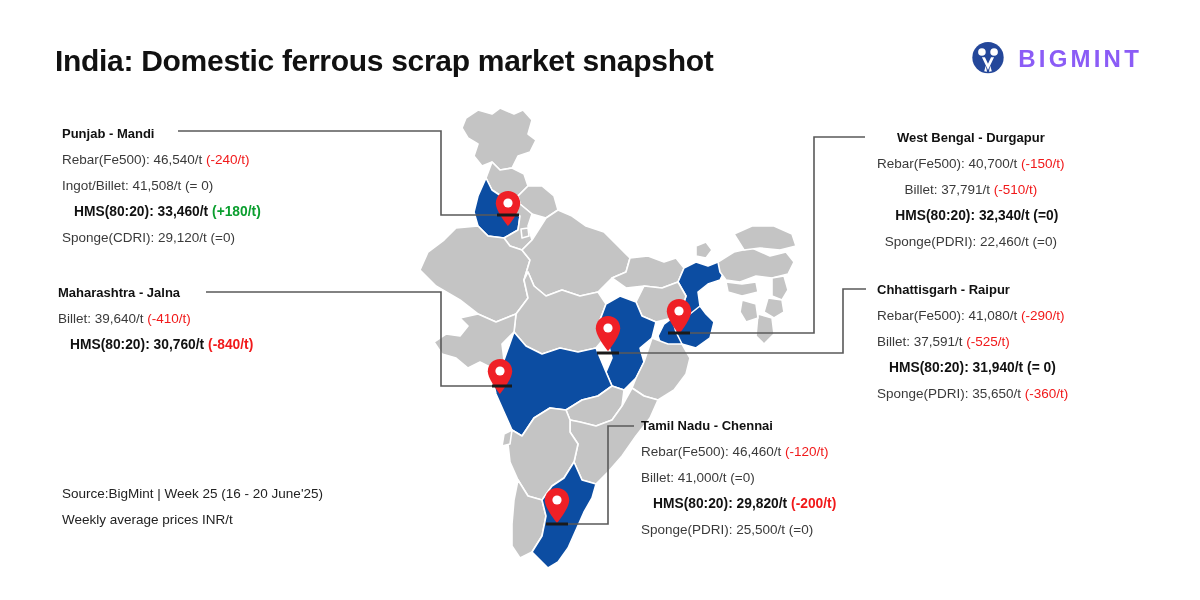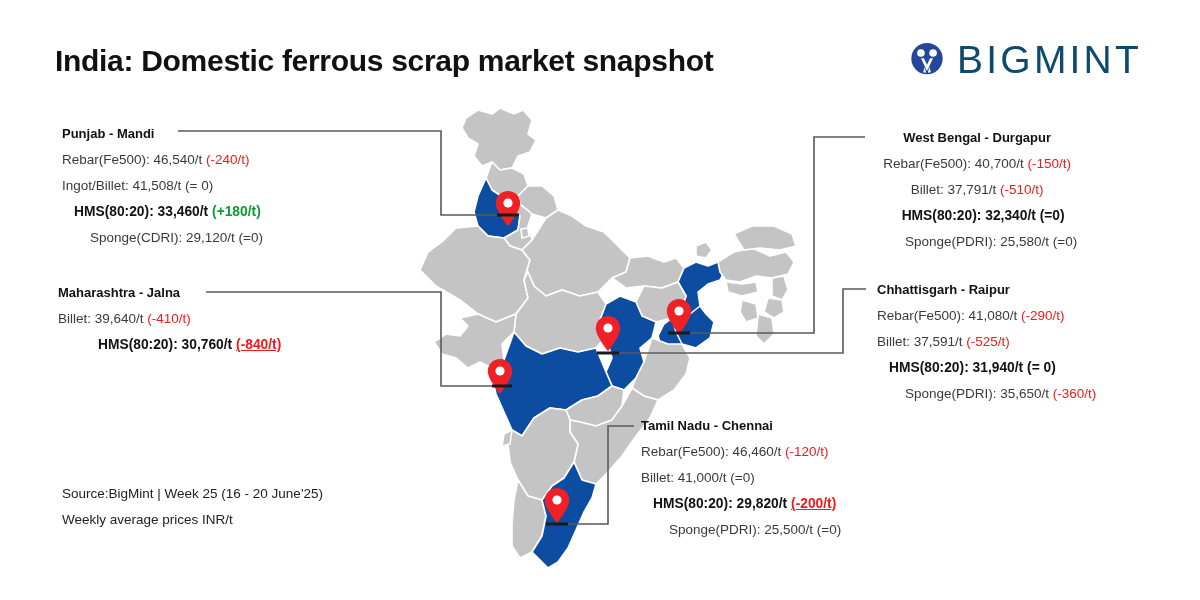--- a/index.html
+++ b/index.html
@@ -20,47 +20,47 @@
     color:#111111;white-space:nowrap;
   }
 
   
   #brand-logo{
     position:absolute;right:58px;top:40px;
     display:flex;align-items:center;gap:11px;
   }
   #brand-logo .mark{width:38px;height:38px;display:block;}
   #brand-logo .wordmark{
-    font-size:39px;font-weight:normal;letter-spacing:3.2px;
-    color:#0c4a6e;line-height:1;
+    font-size:24px;font-weight:bold;letter-spacing:3.2px;
+    color:#8b5cf6;line-height:1;
   }
 
   
   #india-map{position:absolute;left:400px;top:100px;width:400px;height:480px;}
   #india-map svg{display:block;width:400px;height:480px;}
 
   
   #leader-lines{position:absolute;left:0;top:0;width:1200px;height:600px;pointer-events:none;}
 
   
   .panel{position:absolute;}
   .panel .ttl{
     font-size:13px;font-weight:bold;color:#111;white-space:nowrap;
     line-height:18px;margin-bottom:8px;
   }
   .panel .row{
     font-size:13.5px;color:#3a3a3a;white-space:nowrap;
     line-height:17px;margin-bottom:9px;
   }
-  .panel .row:last-child{margin-bottom:0;margin-left:28px;}
+  .panel .row:last-child{margin-bottom:0;}
   .panel .row.hl{font-weight:bold;color:#111;font-size:13.8px;padding-left:12px;}
   .dn{color:#f1191a;}
   .up{color:#0a9e2e;}
   .fl{color:inherit;}
-  .panel .row.hl .dn{color:#f1191a;text-decoration:underline;}
+  .panel .row.hl .dn{color:#f1191a;}
 
   #panel-punjab{left:62px;top:125px;}
   #panel-maharashtra{left:58px;top:284px;}
   #panel-westbengal{left:877px;top:129px;text-align:center;}
   #panel-chhattisgarh{left:877px;top:281px;}
   #panel-tamilnadu{left:641px;top:417px;}
 
   
   #source-note{position:absolute;left:62px;top:481px;}
   #source-note div{font-size:13.5px;color:#222;line-height:26px;white-space:nowrap;}
@@ -218,21 +218,21 @@
     <div class="row">
       <span>Rebar(Fe500): </span><span>40,700/t </span><span class="dn">(-150/t)</span>
     </div>
     <div class="row">
       <span>Billet: </span><span>37,791/t </span><span class="dn">(-510/t)</span>
     </div>
     <div class="row hl">
       <span>HMS(80:20): </span><span>32,340/t </span><span class="fl">(=0)</span>
     </div>
     <div class="row">
-      <span>Sponge(PDRI): </span><span>25,580/t </span><span class="fl">(=0)</span>
+      <span>Sponge(PDRI): </span><span>22,460/t </span><span class="fl">(=0)</span>
     </div>
   </div>
 
   <div class="panel" id="panel-chhattisgarh">
     <div class="ttl">Chhattisgarh - Raipur</div>
     <div class="row">
       <span>Rebar(Fe500): </span><span>41,080/t </span><span class="dn">(-290/t)</span>
     </div>
     <div class="row">
       <span>Billet: </span><span>37,591/t </span><span class="dn">(-525/t)</span>

